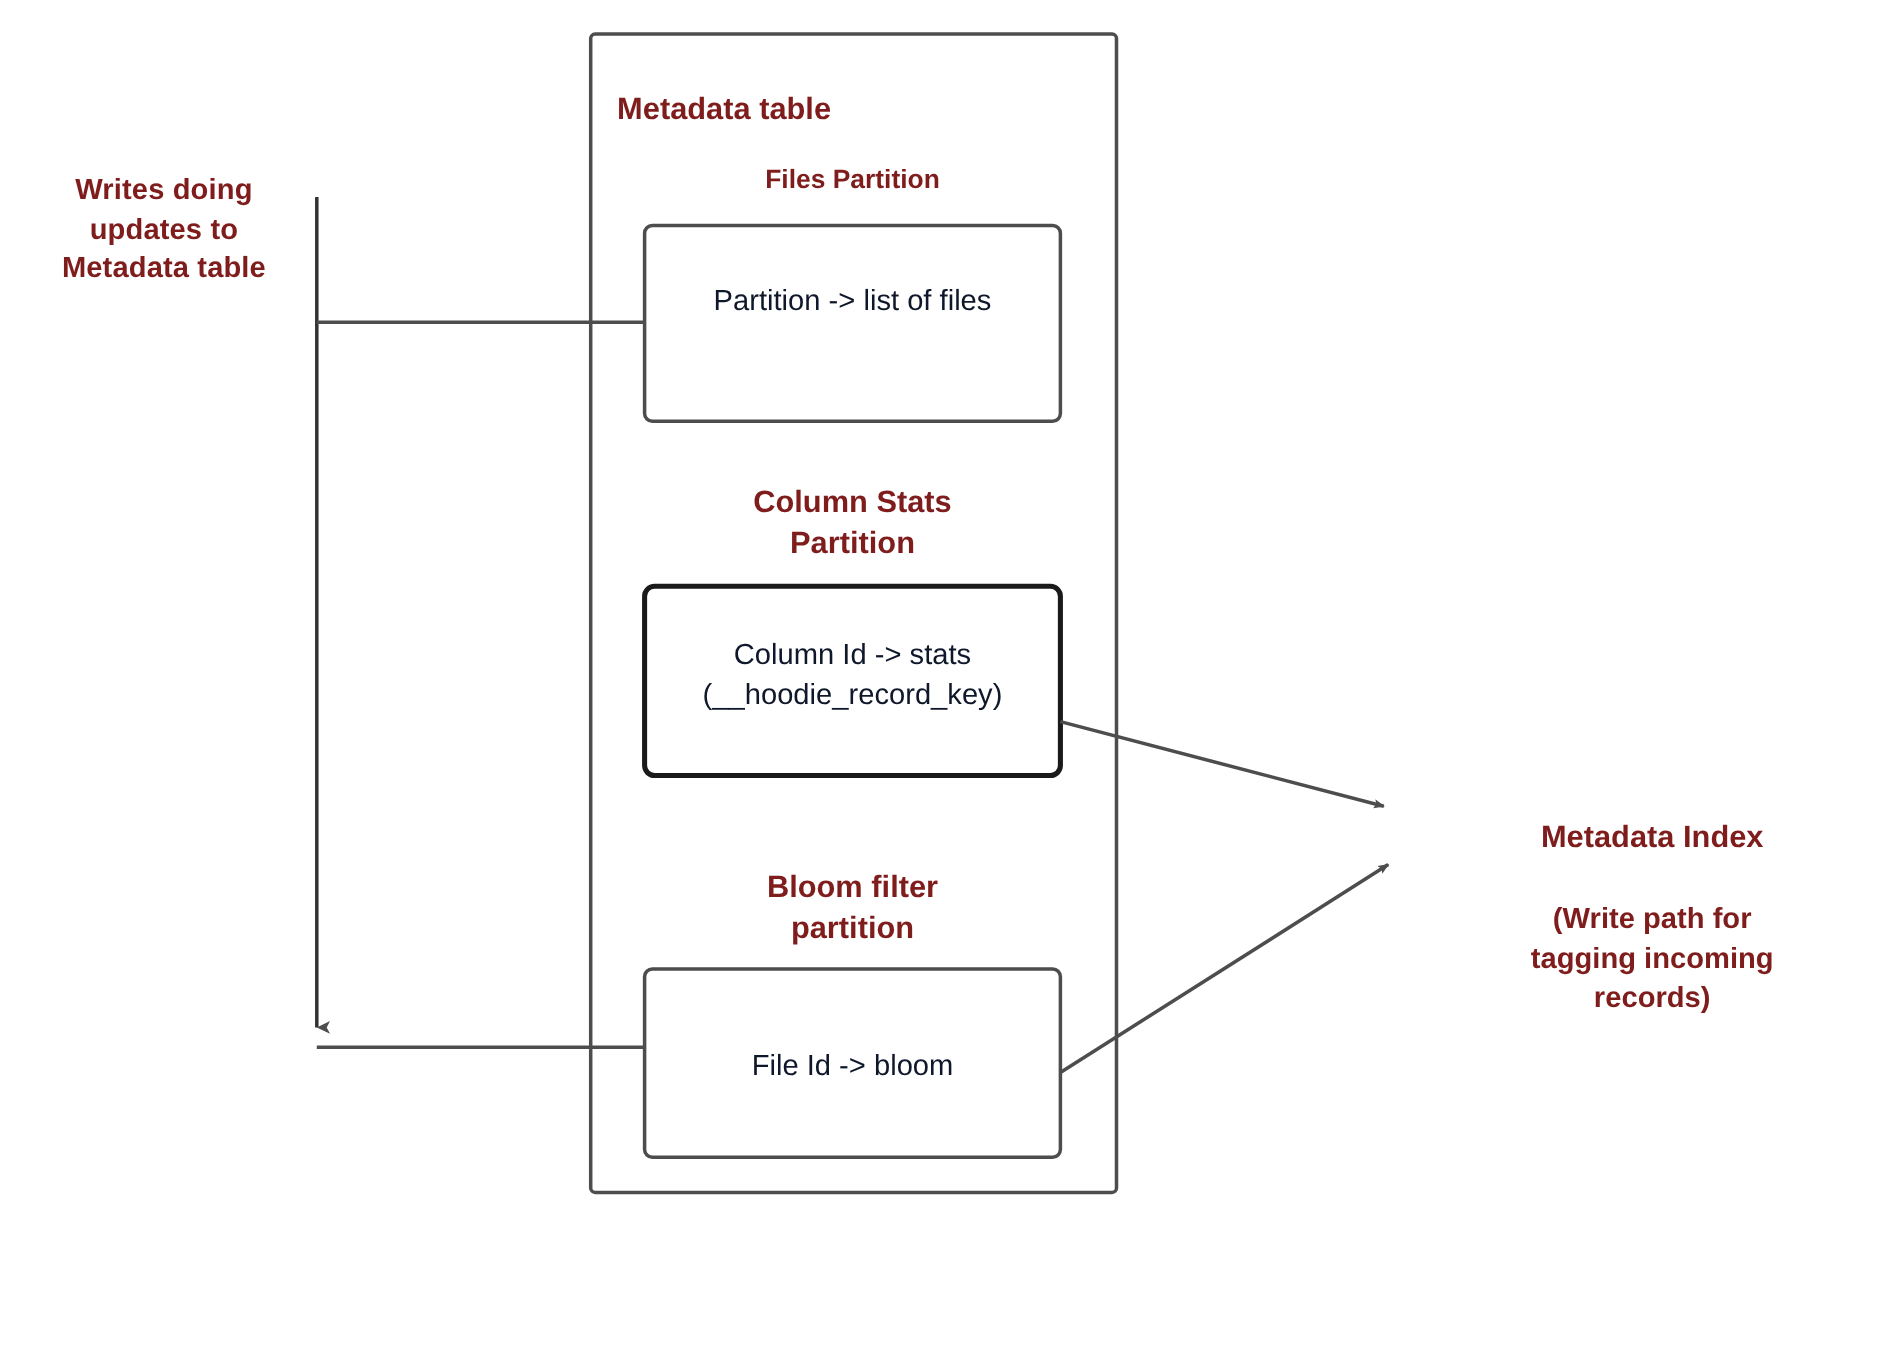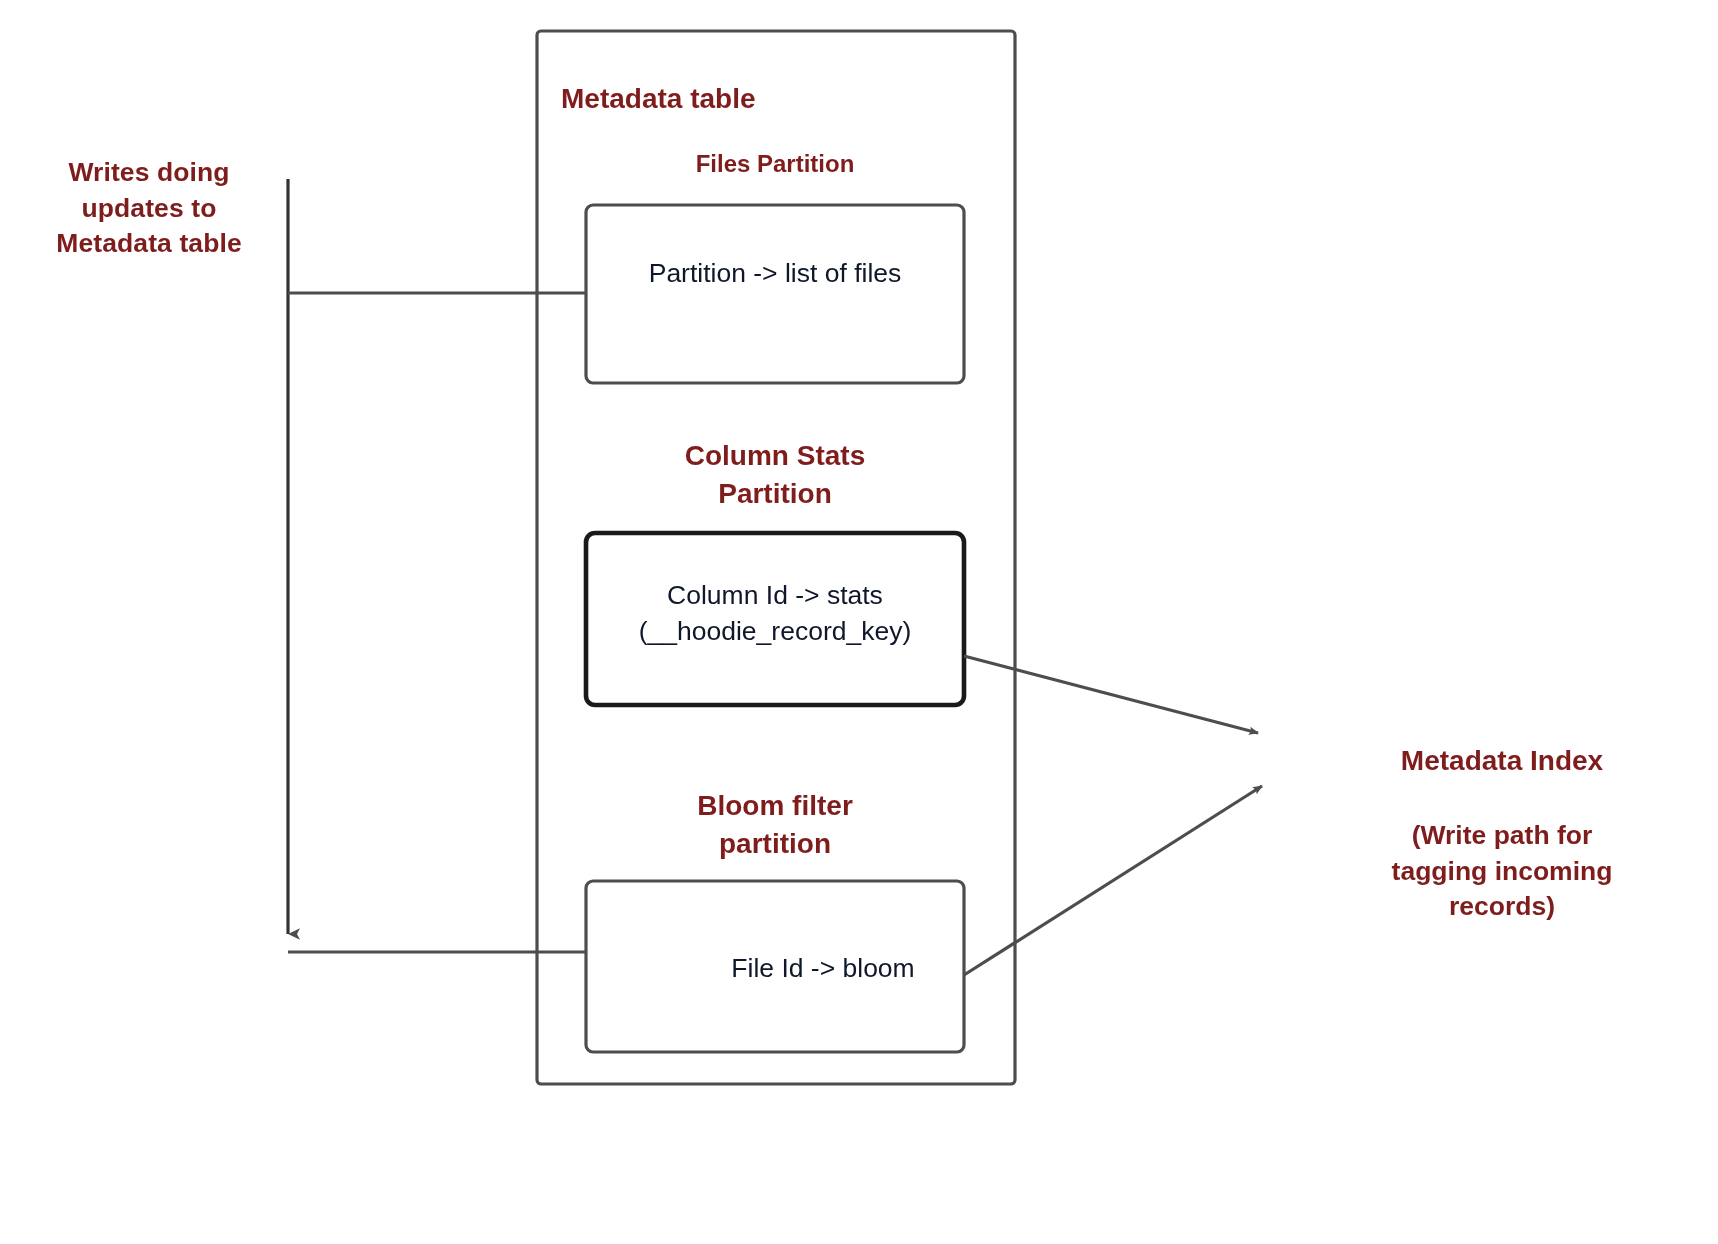--- a/index.html
+++ b/index.html
@@ -75,21 +75,21 @@
     position: absolute;
     width: 380px;
     font-size: 26.5px;
     color: #0f172a;
     text-align: center;
     line-height: 1.34;
     white-space: pre-line;
   }
   #files-box-text { left: 585px; top: 256px; }
   #colstats-box-text { left: 585px; top: 578px; }
-  #bloom-box-text { left: 585px; top: 951px; padding-left: 48px; }
+  #bloom-box-text { left: 585px; top: 951px; }
 
   
   #metadata-index-title {
     left: 1292px;
     top: 742px;
     width: 420px;
     font-size: 28px;
   }
   #metadata-index-caption {
     left: 1306px;

